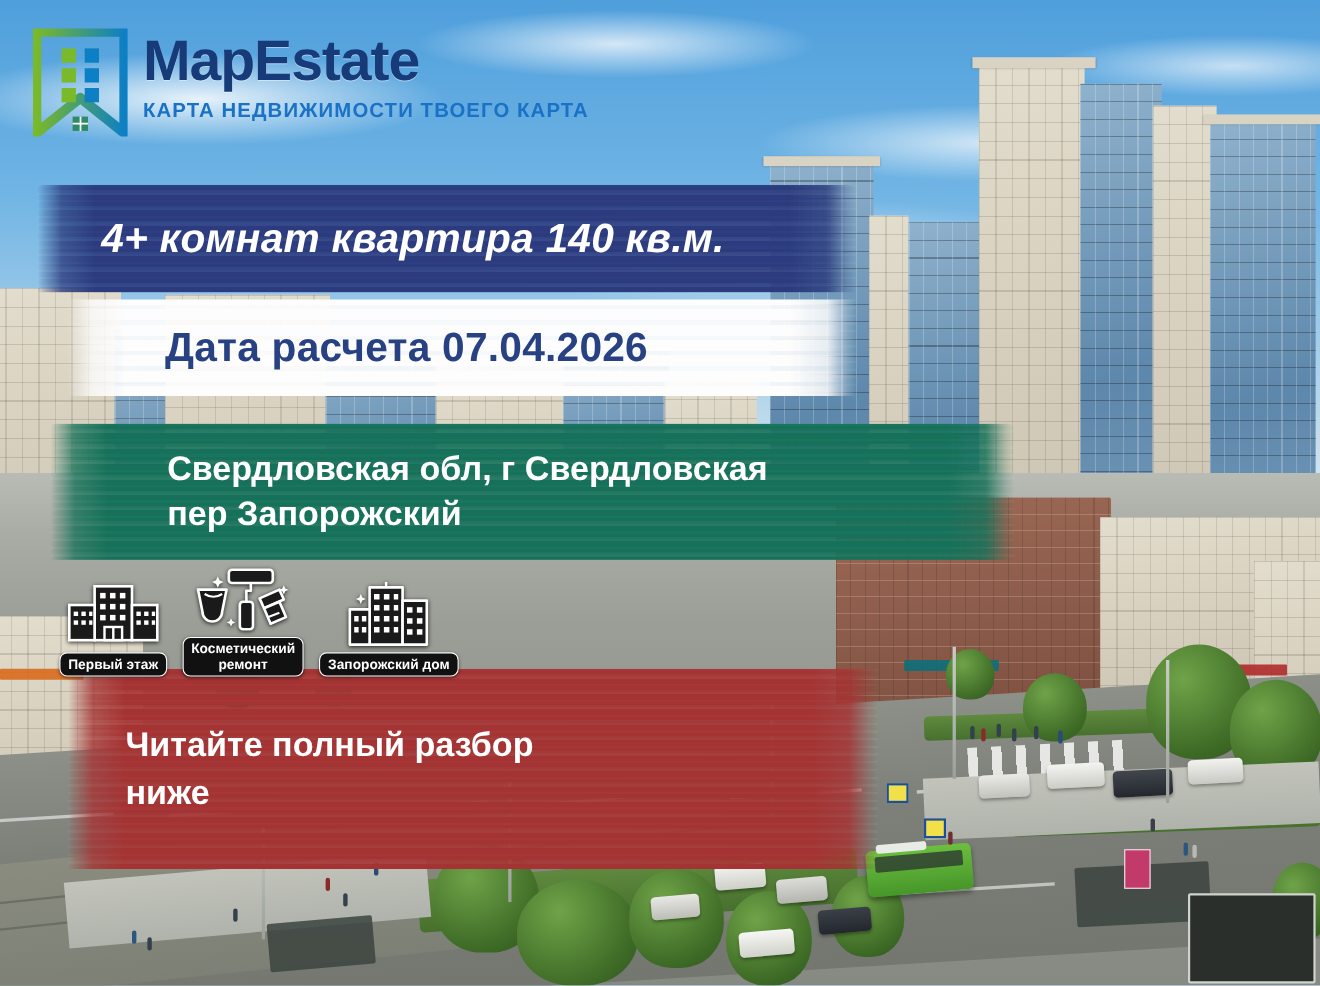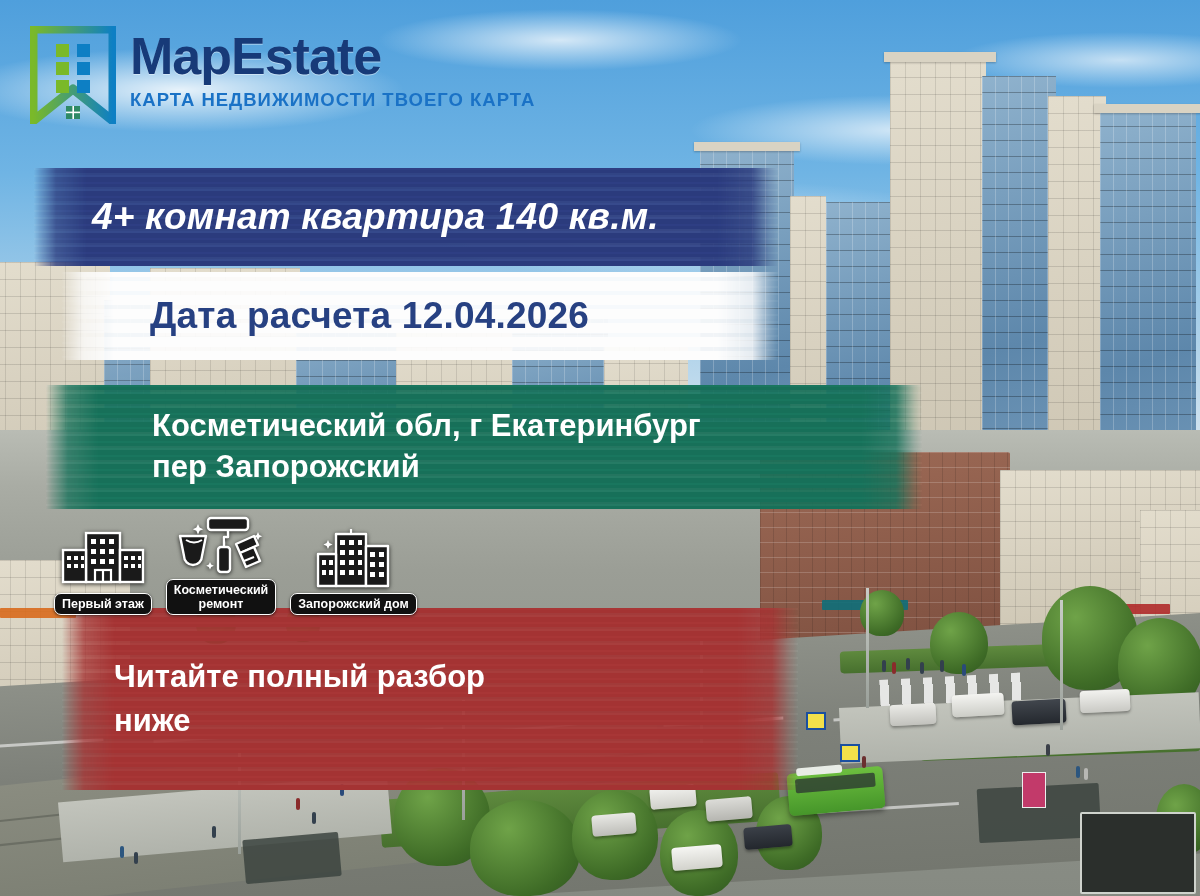--- a/index.html
+++ b/index.html
@@ -308,28 +308,28 @@
 
   <div class="band" id="band-rooms">
     <div class="brush"></div>
     <div class="streaks"></div>
     <div class="txt">4+ комнат квартира 140 кв.м.</div>
   </div>
 
   <div class="band" id="band-date">
     <div class="brush"></div>
     <div class="streaks"></div>
-    <div class="txt">Дата расчета 12.04.2026</div>
+    <div class="txt">Дата расчета 07.04.2026</div>
   </div>
 
   <div class="band" id="band-address">
     <div class="brush"></div>
     <div class="streaks"></div>
     <div class="txt">
-      <div>Косметический обл, г Екатеринбург</div>
+      <div>Свердловская обл, г Свердловская</div>
       <div>пер Запорожский</div>
     </div>
   </div>
 
   <div class="features">
 
     <div class="feature">
       <svg class="ficon" width="92" height="62" viewBox="0 0 92 62">
         <g fill="none" stroke="#ffffff" stroke-width="2.4">
           <rect x="29" y="5" width="34" height="49" fill="#1a1a1a"></rect>

